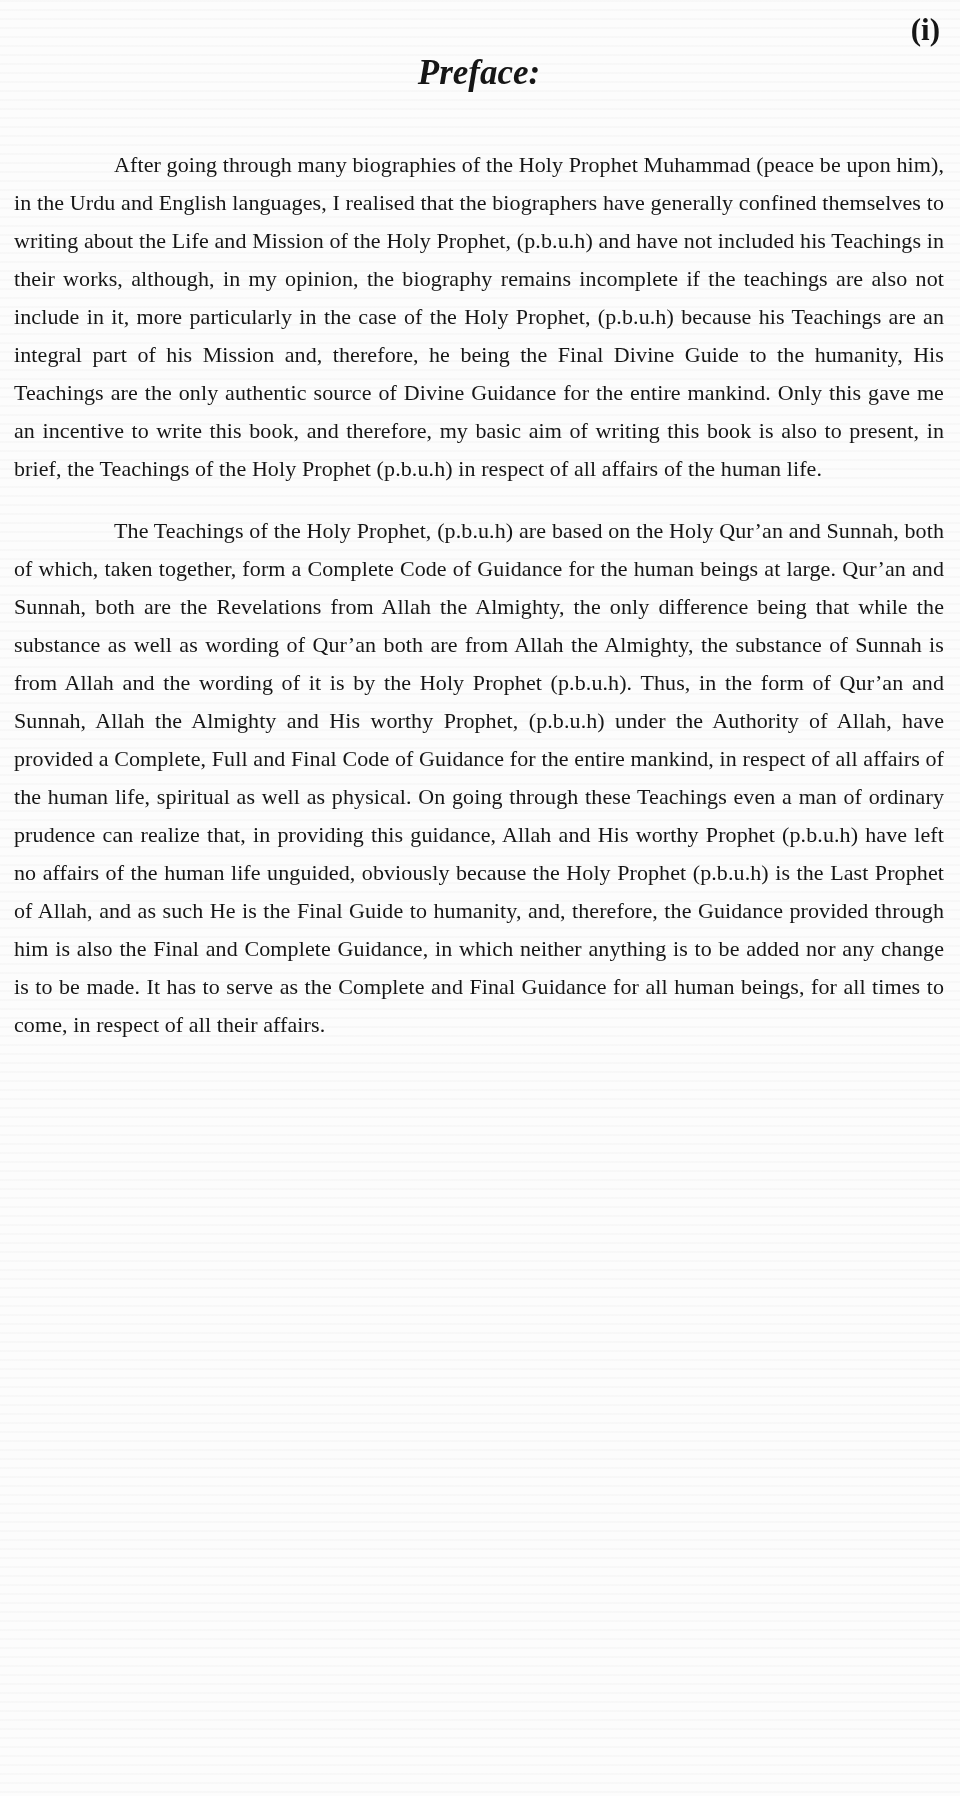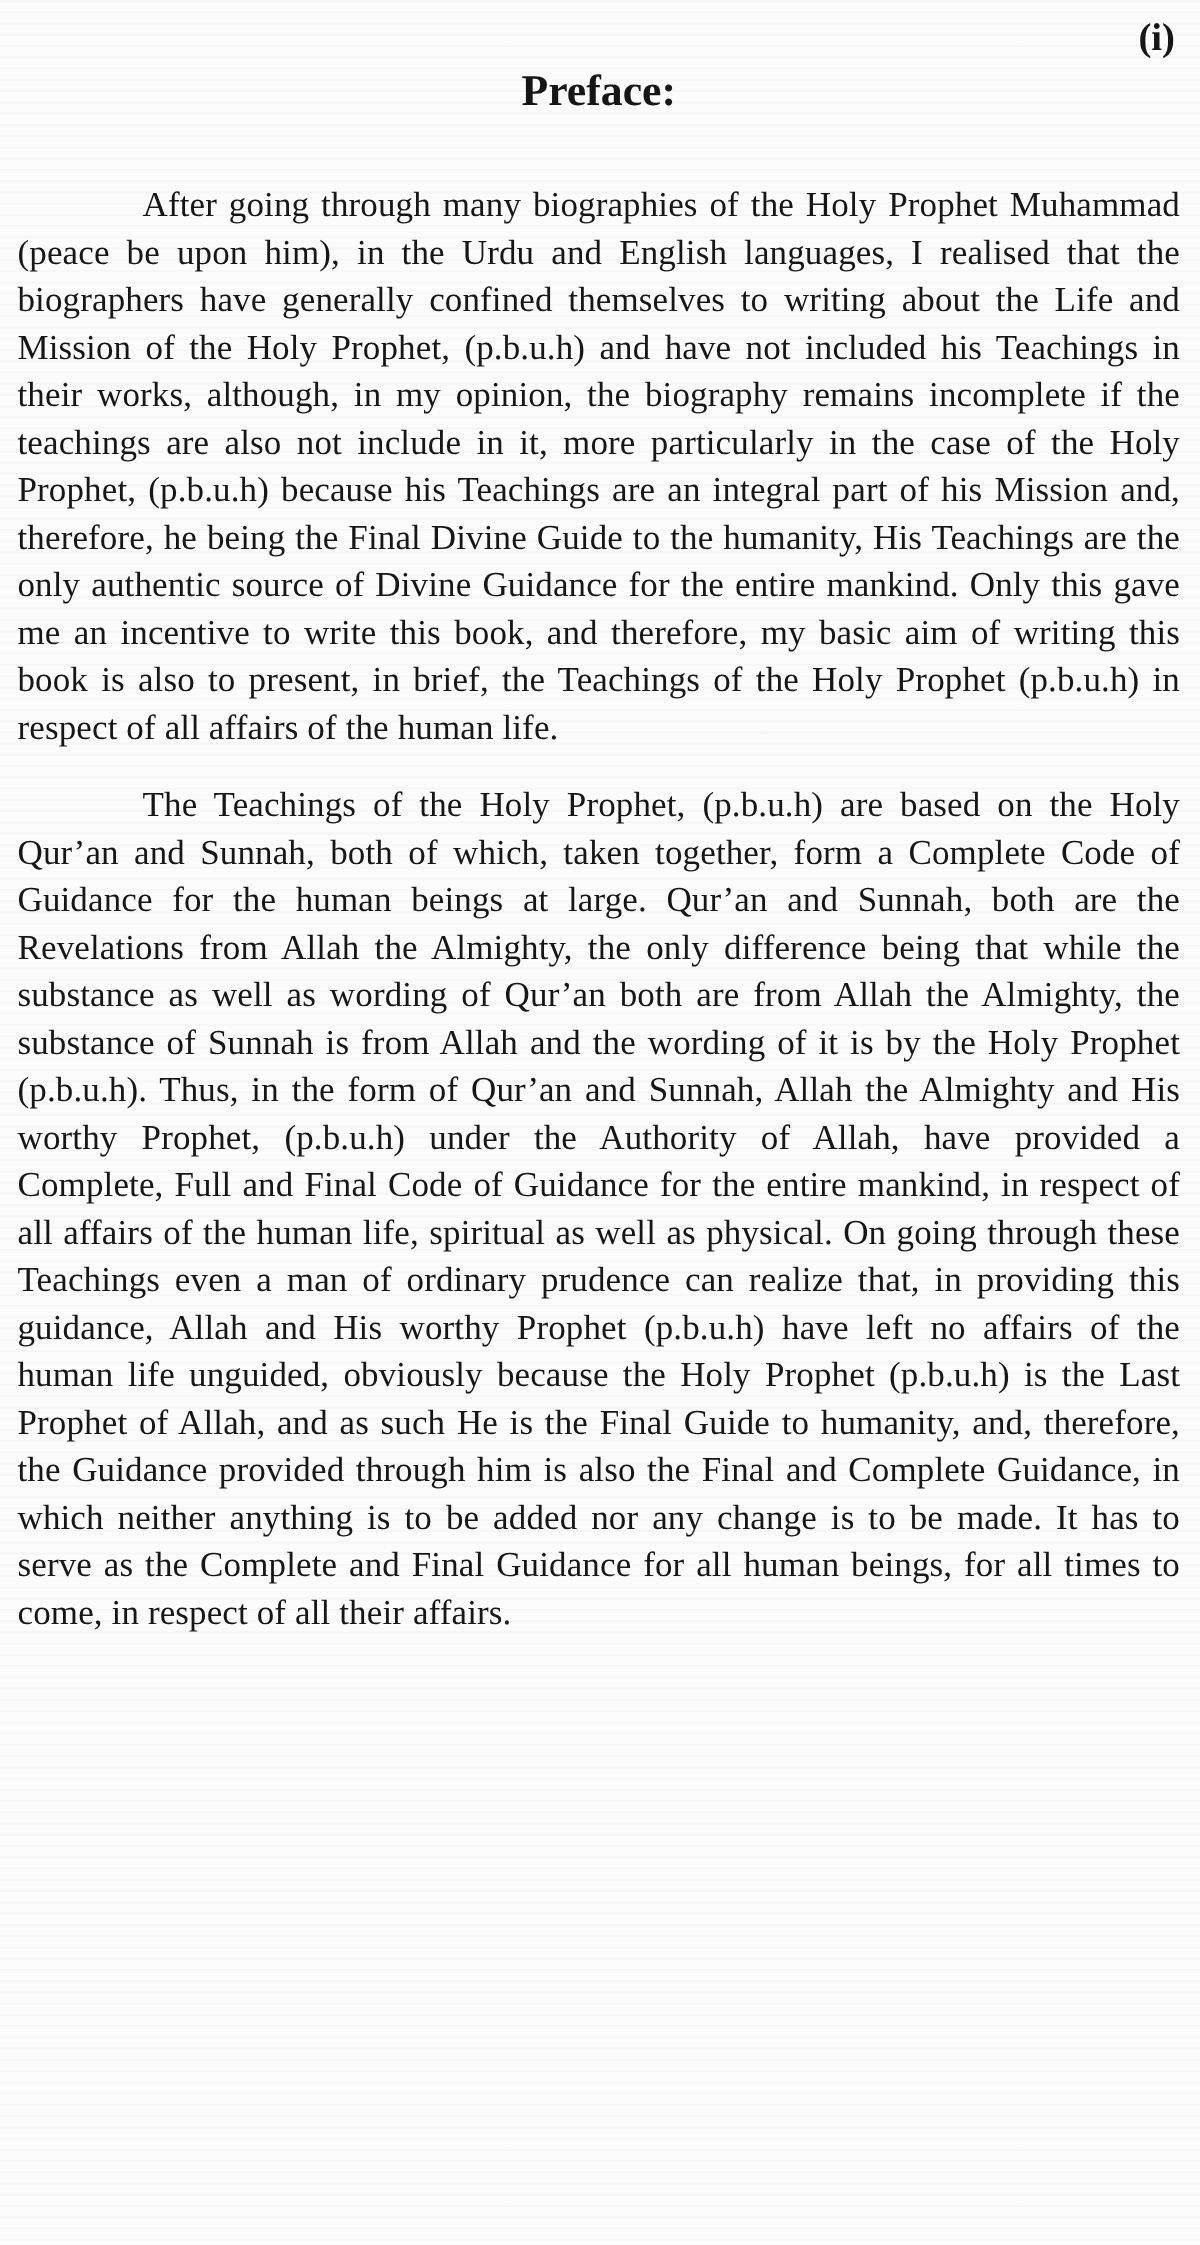--- a/index.html
+++ b/index.html
@@ -32,26 +32,27 @@
     font-size: 31px;
     line-height: 40px;
     padding-right: 4px;
   }
   .doc-title {
     margin: 2px 0 0 0;
     text-align: center;
     font-weight: bold;
     font-size: 35px;
     line-height: 42px;
+    font-style: italic;
   }
   .para {
     margin: 0;
     text-align: justify;
     text-indent: 100px;
-    font-size: 28px;
+    font-size: 22px;
     line-height: 38px;
     letter-spacing: 0.1px;
   }
   .para-first {
     margin-top: 52px;
   }
   .para-gap {
     margin-top: 24px;
   }
 </style>

